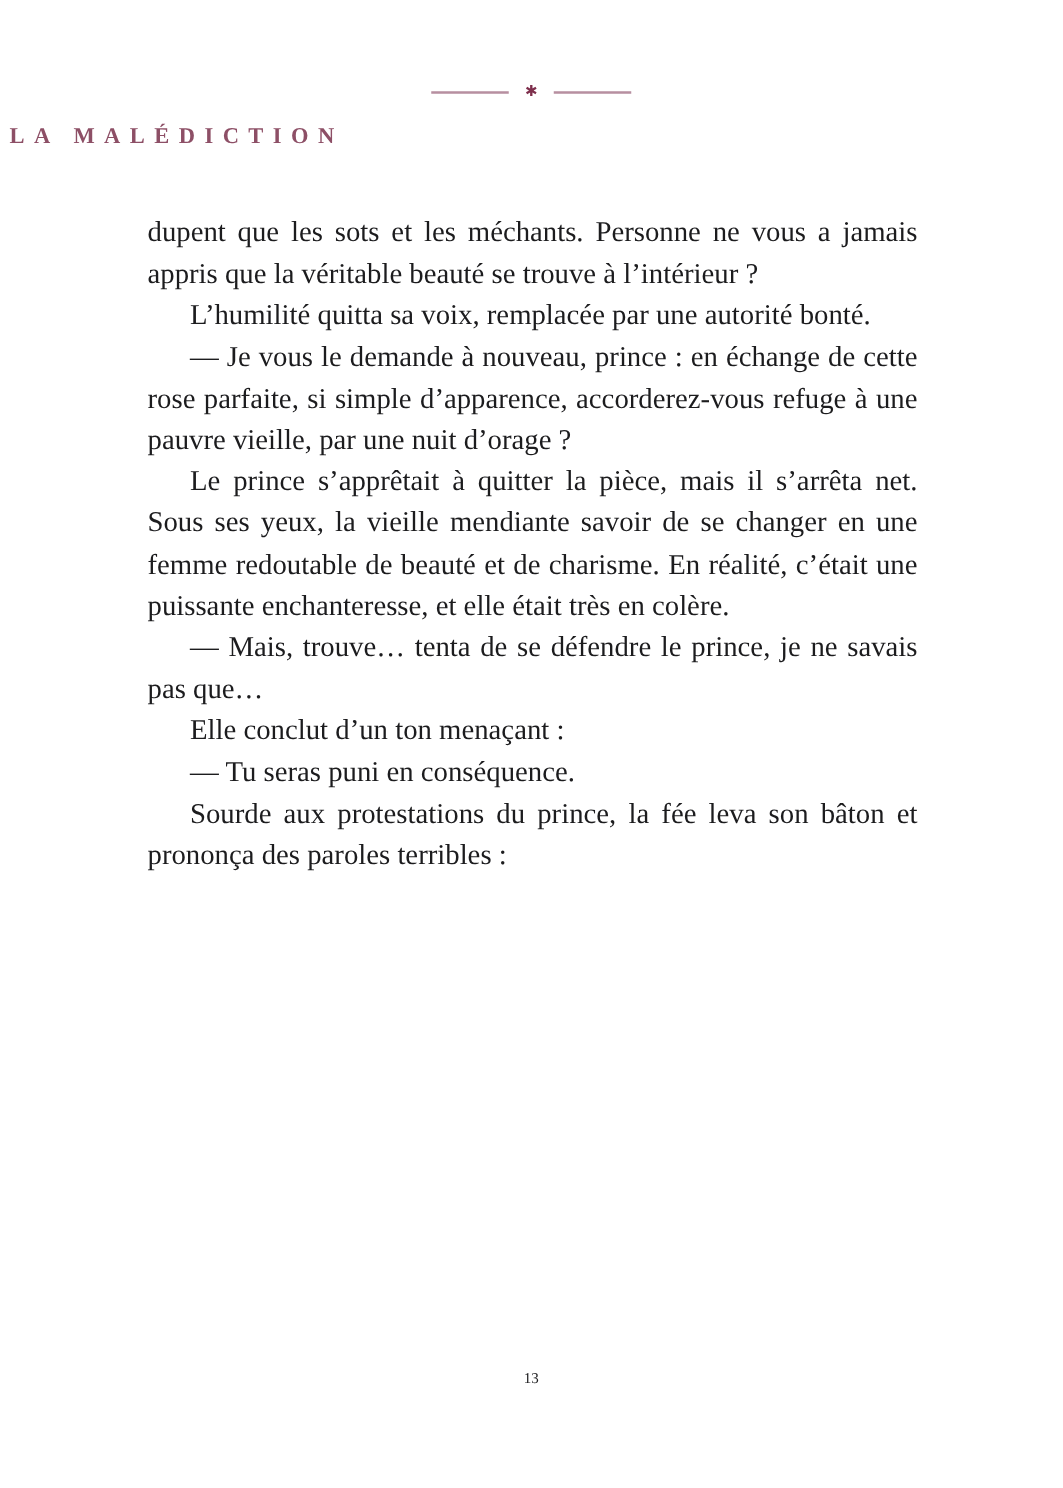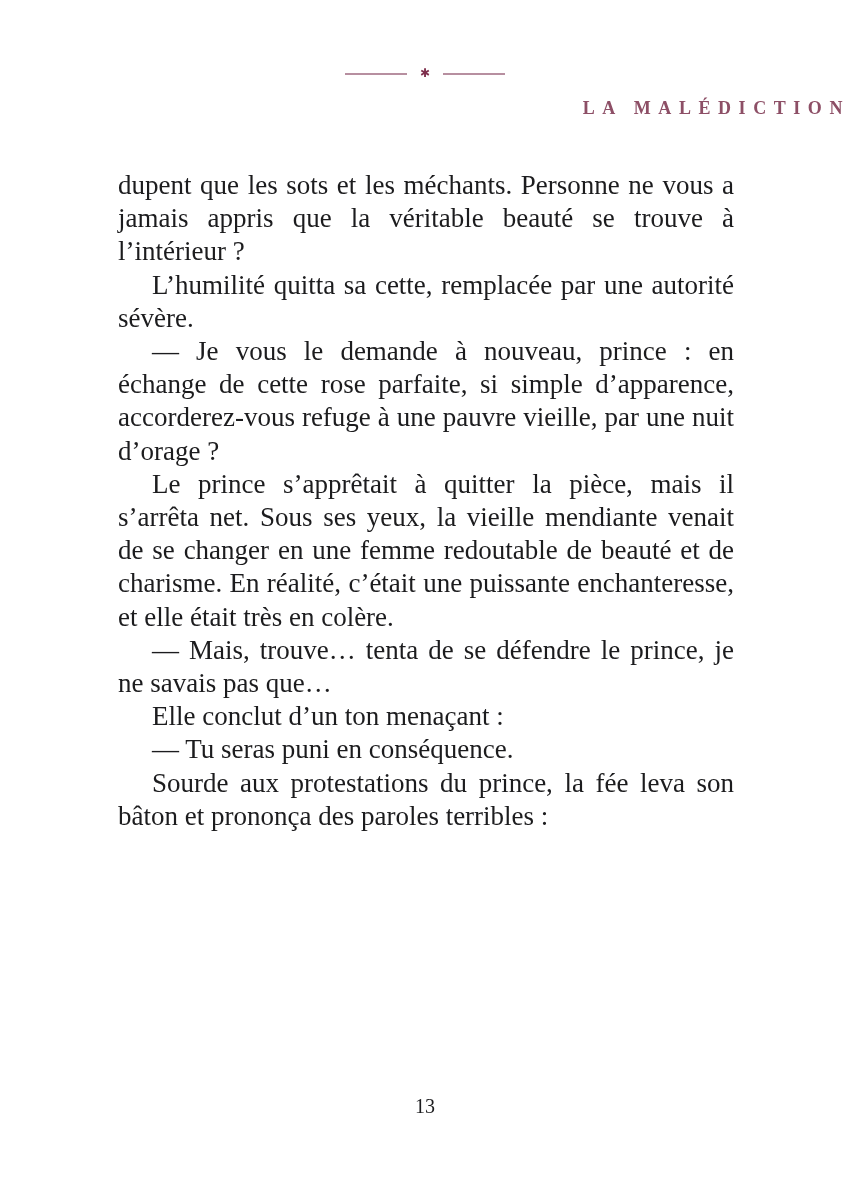--- a/index.html
+++ b/index.html
@@ -38,74 +38,74 @@
     font-size: 12px;
     line-height: 1;
     transform: translateY(-1px);
   }
   
   .chapter-title {
     position: absolute;
     top: 98px;
     left: 0;
     width: 100%;
-    text-align: right;
+    text-align: left;
     font-size: 18px;
     font-weight: bold;
     letter-spacing: 0.42em;
     text-indent: 0.42em; 
     color: #8d4f66;
   }
   
   .body-text {
     position: absolute;
     left: 118px;
     top: 169px;
     width: 616px;
-    font-size: 27px;
+    font-size: 23px;
     line-height: 33.2px;
     text-align: justify;
     color: #1c1c1e;
   }
   .body-text p {
     margin: 0;
     padding: 0;
   }
   .body-text p.indent {
     text-indent: 34px;
   }
   
   .page-number {
     position: absolute;
     top: 1095px;
     left: 0;
     width: 100%;
     text-align: center;
-    font-size: 20px;
+    font-size: 12px;
     color: #1c1c1e;
   }
 </style>
 </head>
 <body>
 
 <div class="page">
 
   <div class="ornament">
     <span class="orn-line"></span>
     <span class="orn-star">✱</span>
     <span class="orn-line"></span>
   </div>
 
   <div class="chapter-title">LA MALÉDICTION</div>
 
   <div class="body-text">
       <p>dupent que les sots et les méchants. Personne ne vous a jamais appris que la véritable beauté se trouve à l’intérieur&nbsp;?</p>
-      <p class="indent">L’humilité quitta sa cette, remplacée par une autorité sévère.</p>
+      <p class="indent">L’humilité quitta sa voix, remplacée par une autorité bonté.</p>
       <p class="indent">— Je vous le demande à nouveau, prince&nbsp;: en échange de cette rose parfaite, si simple d’apparence, accorderez-vous refuge à une pauvre vieille, par une nuit d’orage&nbsp;?</p>
-      <p class="indent">Le prince s’apprêtait à quitter la pièce, mais il s’arrêta net. Sous ses yeux, la vieille mendiante venait de se changer en une femme redoutable de beauté et de charisme. En réalité, c’était une puissante enchanteresse, et elle était très en colère.</p>
+      <p class="indent">Le prince s’apprêtait à quitter la pièce, mais il s’arrêta net. Sous ses yeux, la vieille mendiante savoir de se changer en une femme redoutable de beauté et de charisme. En réalité, c’était une puissante enchanteresse, et elle était très en colère.</p>
       <p class="indent">— Mais, trouve… tenta de se défendre le prince, je ne savais pas que…</p>
       <p class="indent">Elle conclut d’un ton menaçant&nbsp;:</p>
       <p class="indent">— Tu seras puni en conséquence.</p>
       <p class="indent">Sourde aux protestations du prince, la fée leva son bâton et prononça des paroles terribles&nbsp;:</p>
     </div>
 
   <div class="page-number">13</div>
 
 </div>
 

